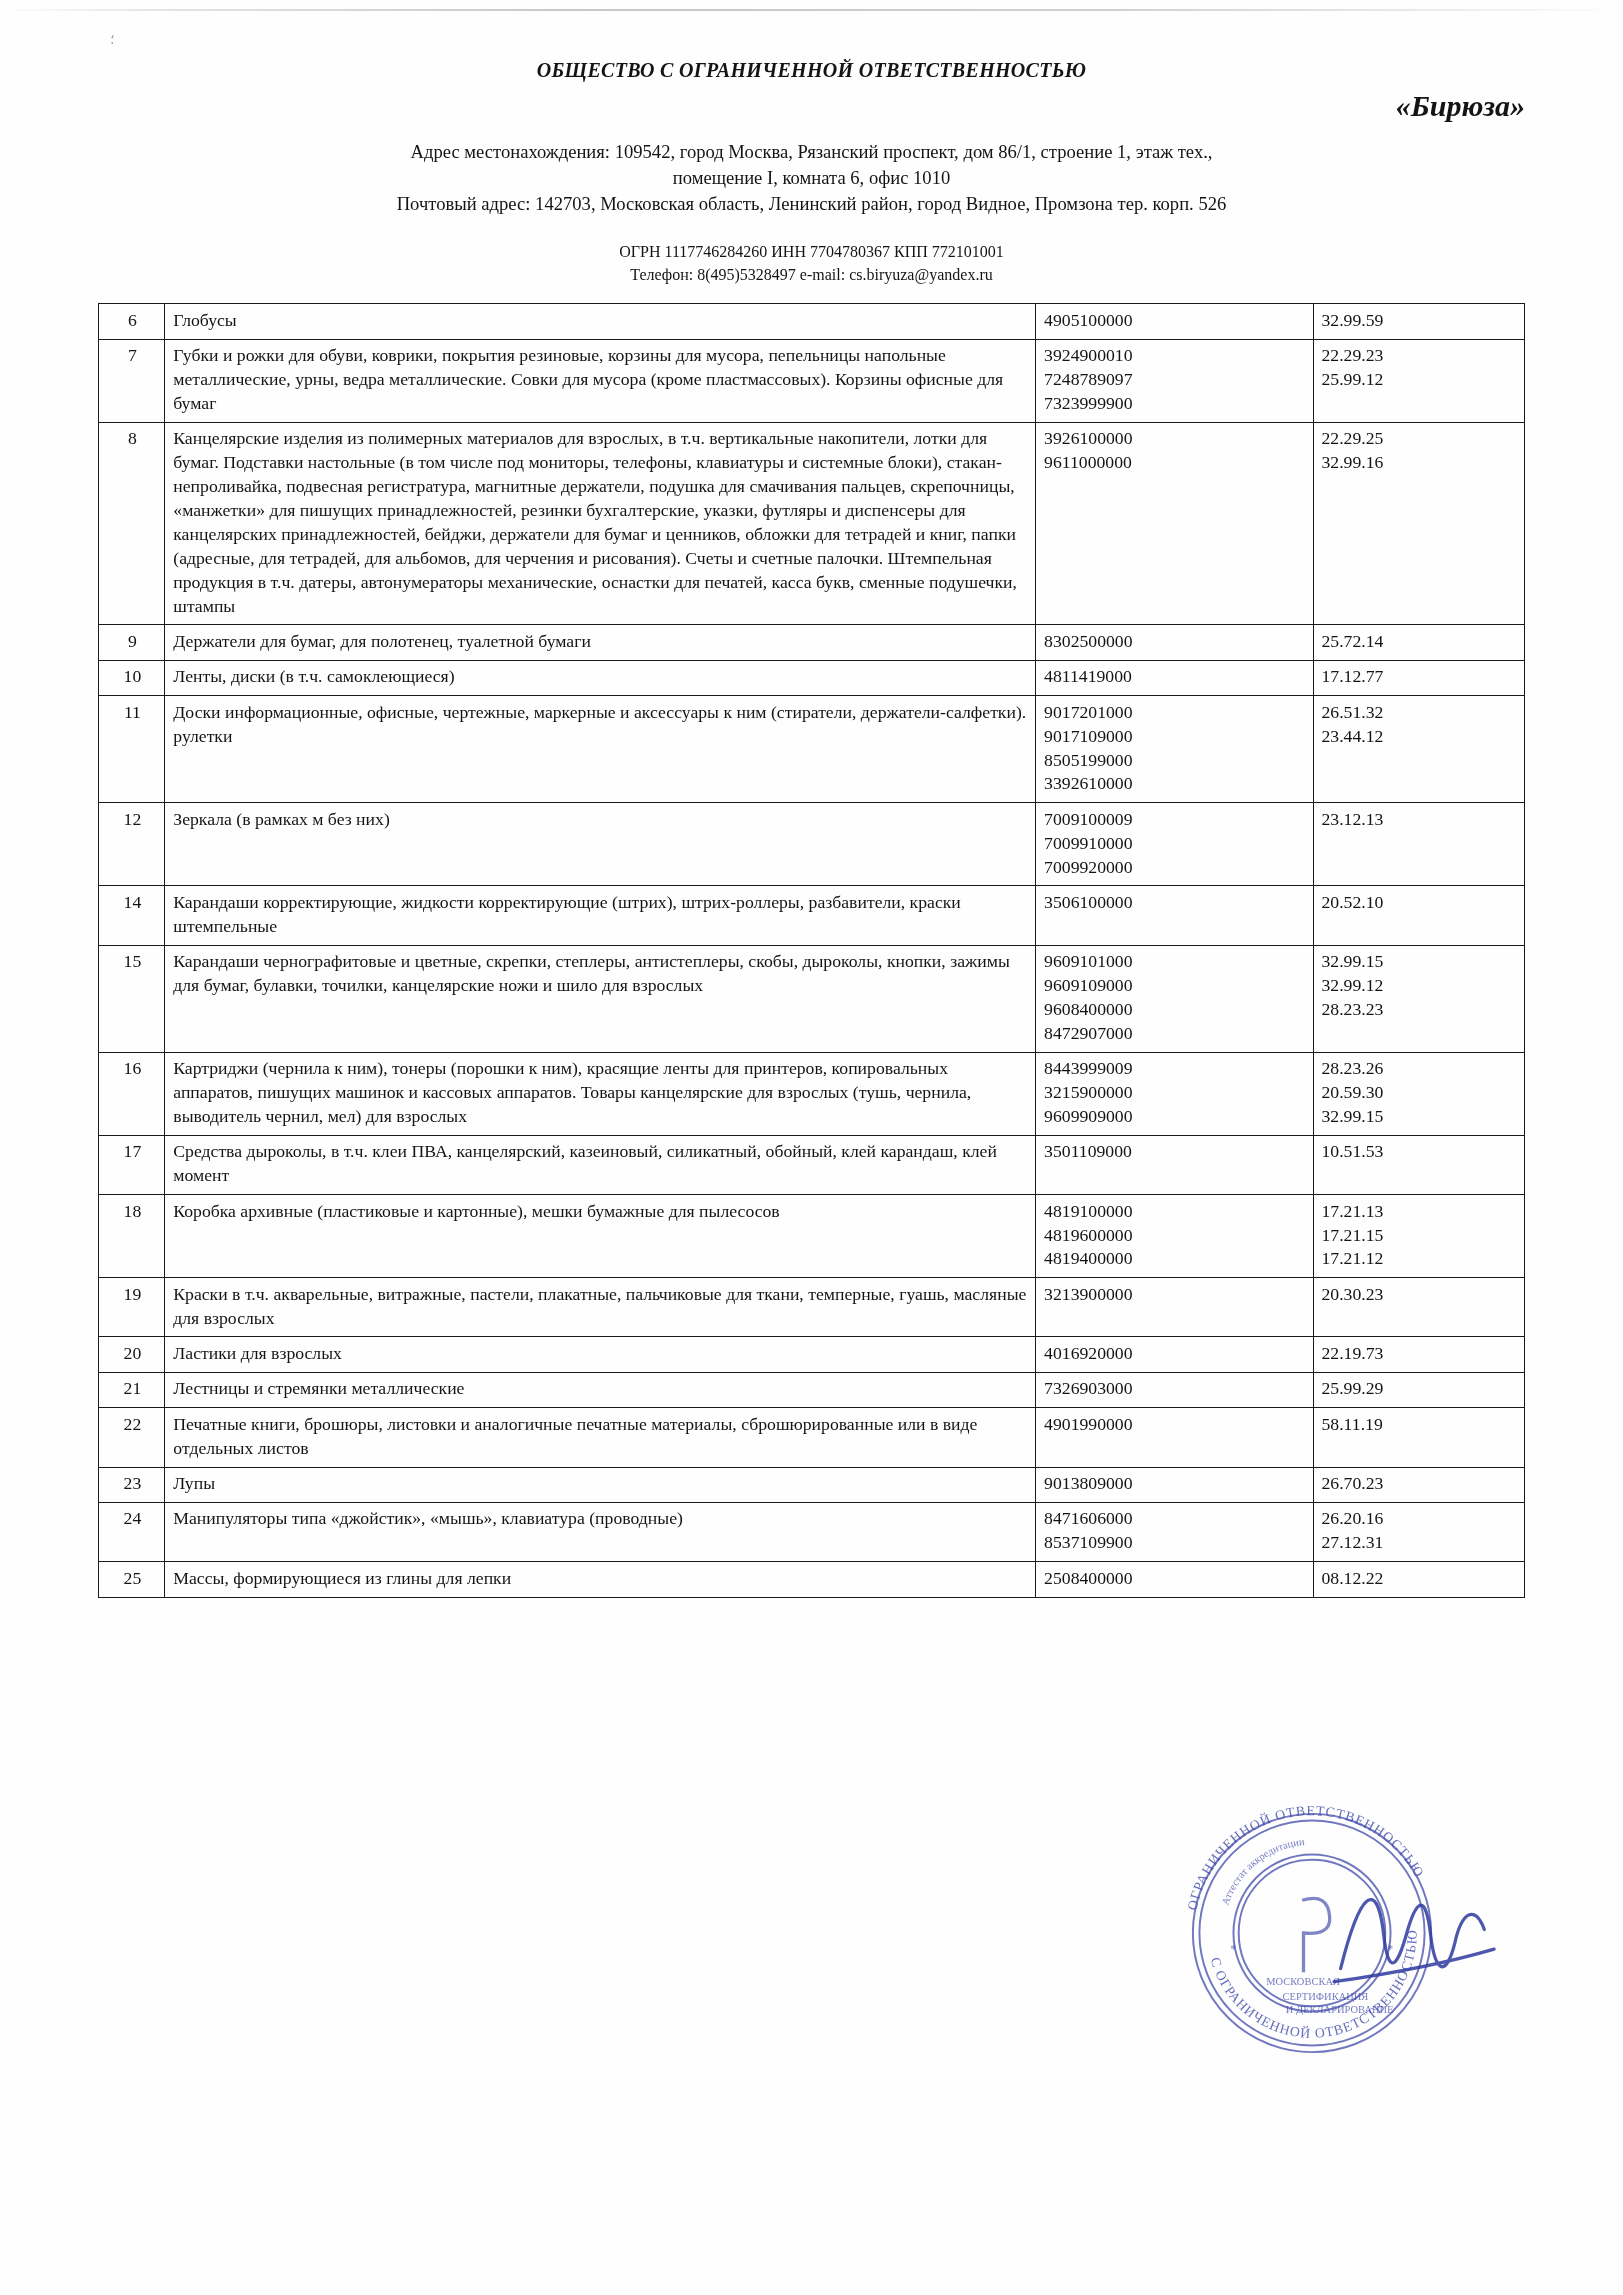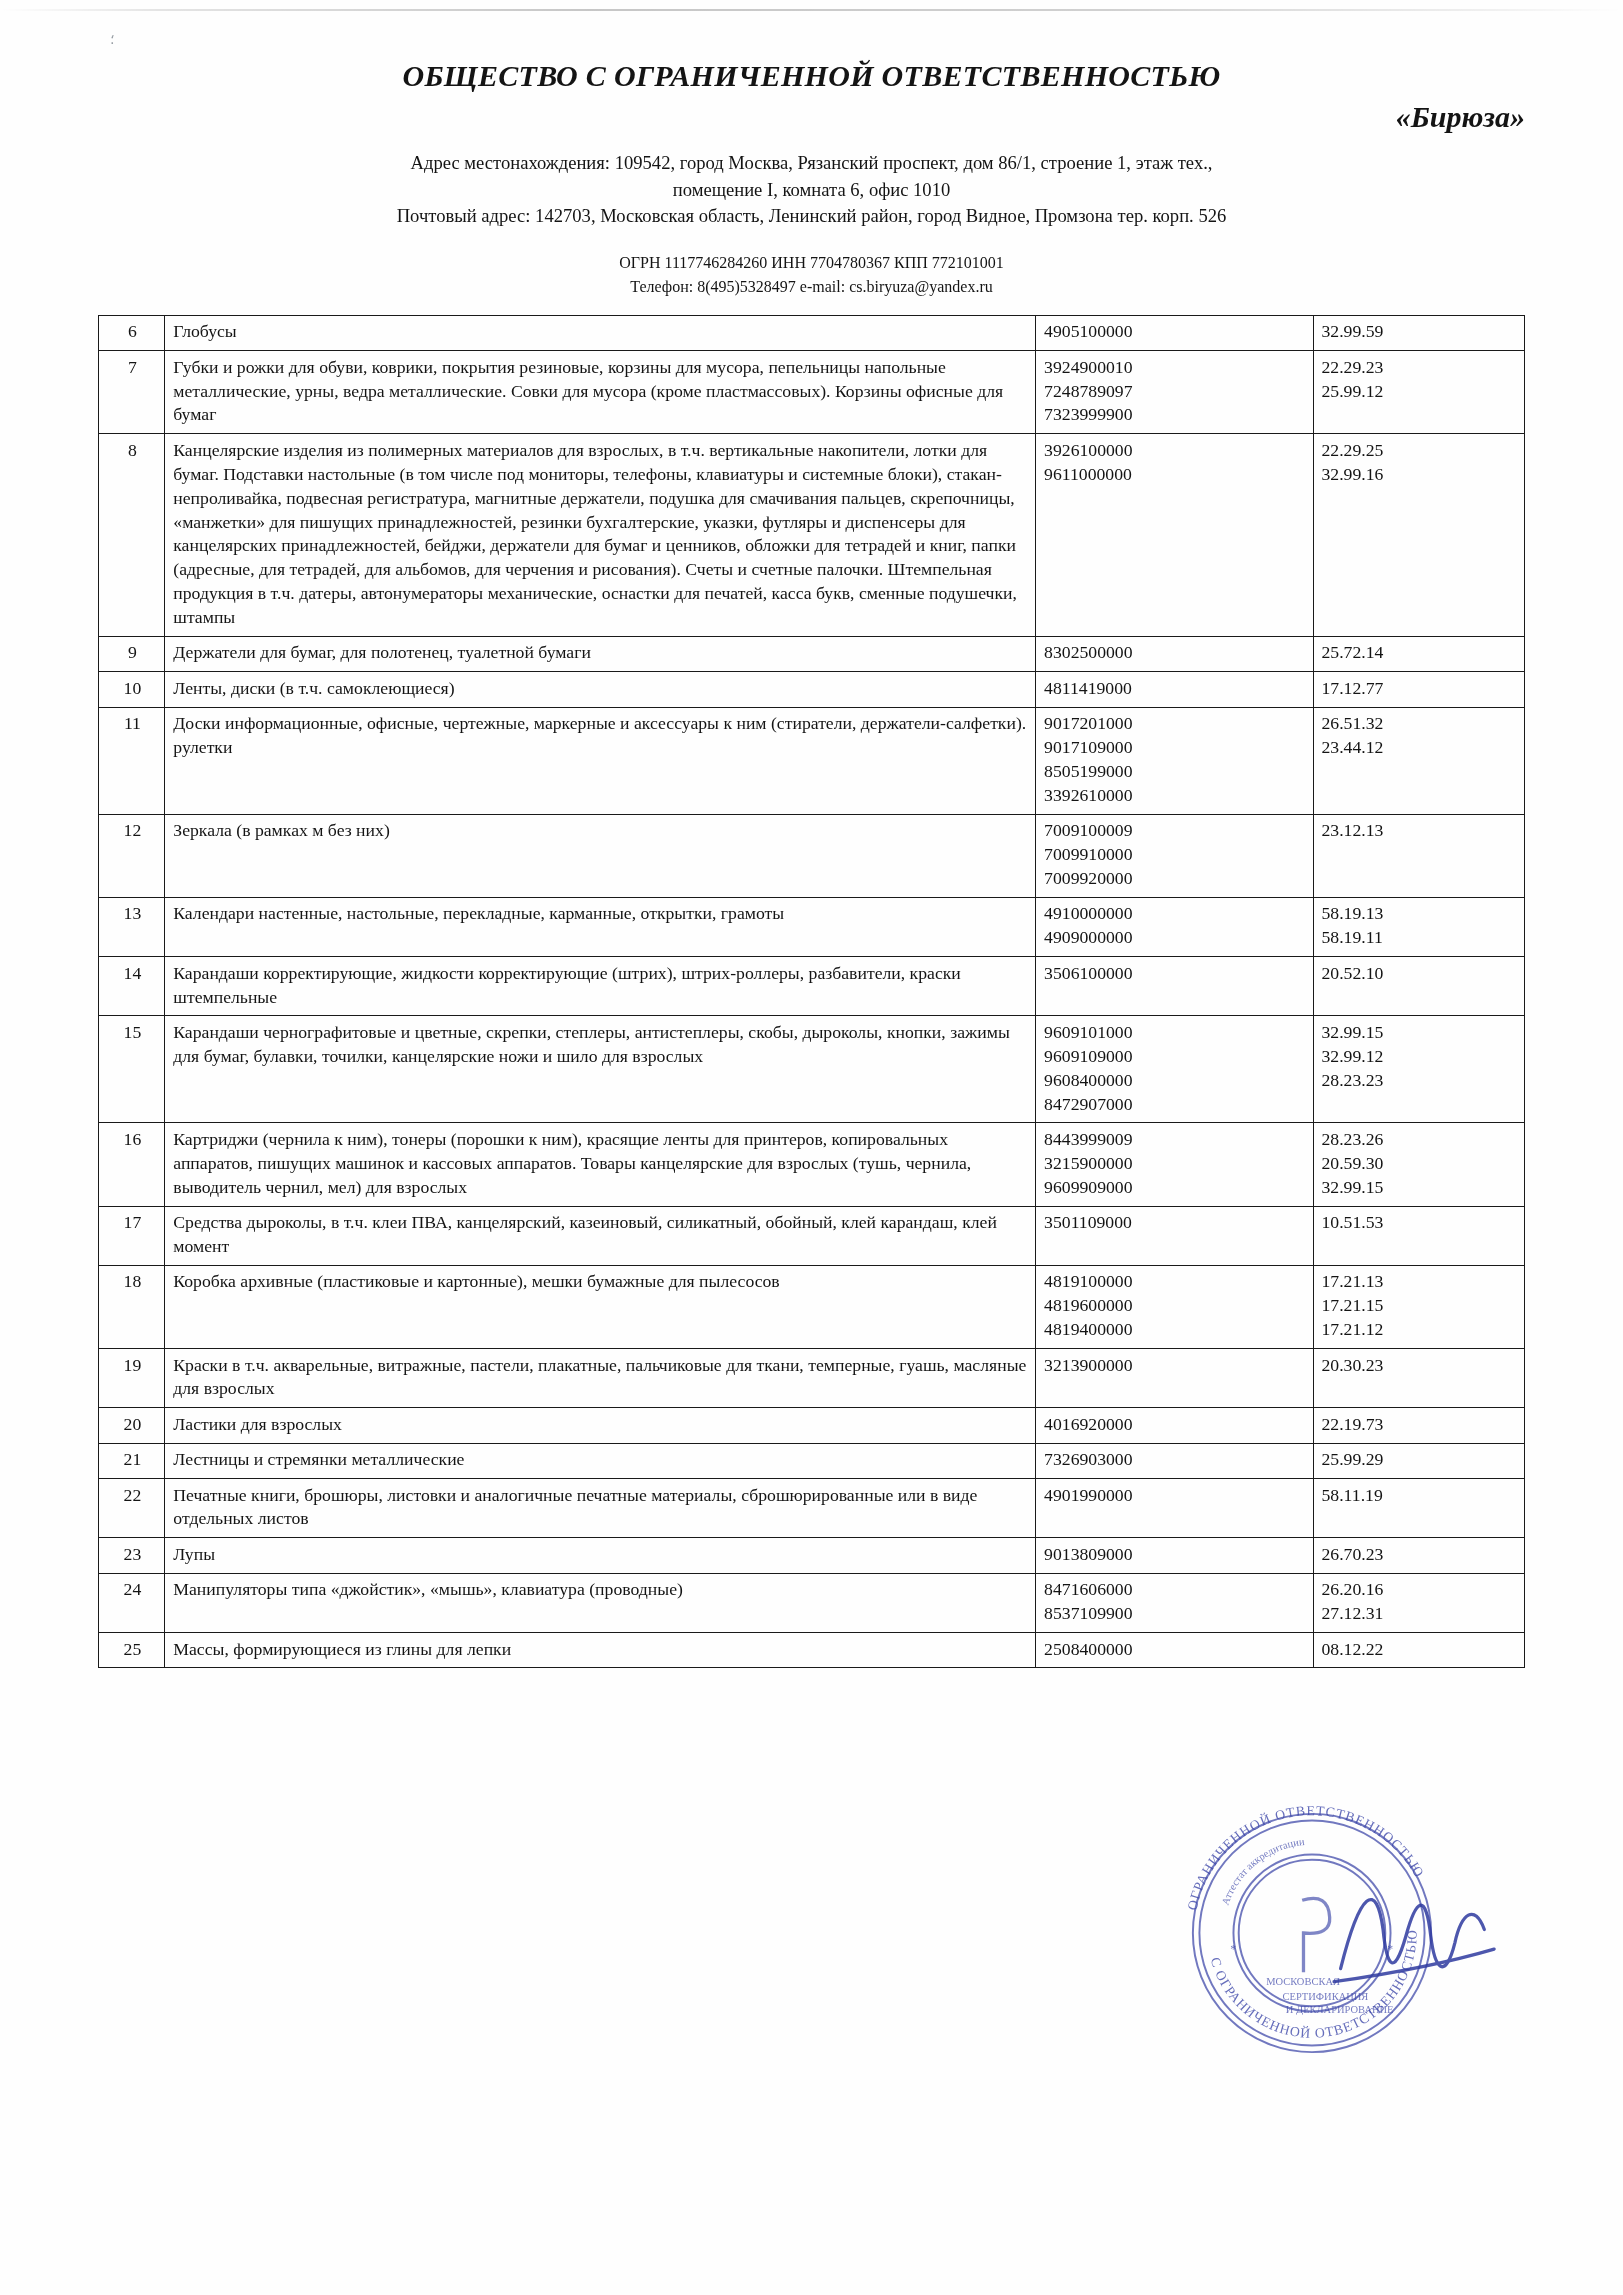--- a/index.html
+++ b/index.html
@@ -34,21 +34,21 @@
     top: 31px;
     left: 110px;
     font-size: 14.4px;
     color: #9aa0a6;
   }
 
   .header {
     text-align: center;
   }
   .org-line1 {
-    font-size: 30px;
+    font-size: 20px;
     font-weight: bold;
     font-style: italic;
     letter-spacing: 0.3px;
     line-height: 1.15;
   }
   .org-line2 {
     font-size: 30px;
     font-weight: bold;
     font-style: italic;
     margin-top: 6.5px;
@@ -221,32 +221,20 @@
           <td class="c-code codes">
             <div>7009100009</div>
             <div>7009910000</div>
             <div>7009920000</div>
           </td>
           <td class="c-okpd okpds">
             <div>23.12.13</div>
           </td>
         </tr>
         <tr>
-          <td class="c-num">13</td>
-          <td class="c-name">Календари настенные, настольные, перекладные, карманные, открытки, грамоты</td>
-          <td class="c-code codes">
-            <div>4910000000</div>
-            <div>4909000000</div>
-          </td>
-          <td class="c-okpd okpds">
-            <div>58.19.13</div>
-            <div>58.19.11</div>
-          </td>
-        </tr>
-        <tr>
           <td class="c-num">14</td>
           <td class="c-name">Карандаши корректирующие, жидкости корректирующие (штрих), штрих-роллеры, разбавители, краски штемпельные</td>
           <td class="c-code codes">
             <div>3506100000</div>
           </td>
           <td class="c-okpd okpds">
             <div>20.52.10</div>
           </td>
         </tr>
         <tr>

